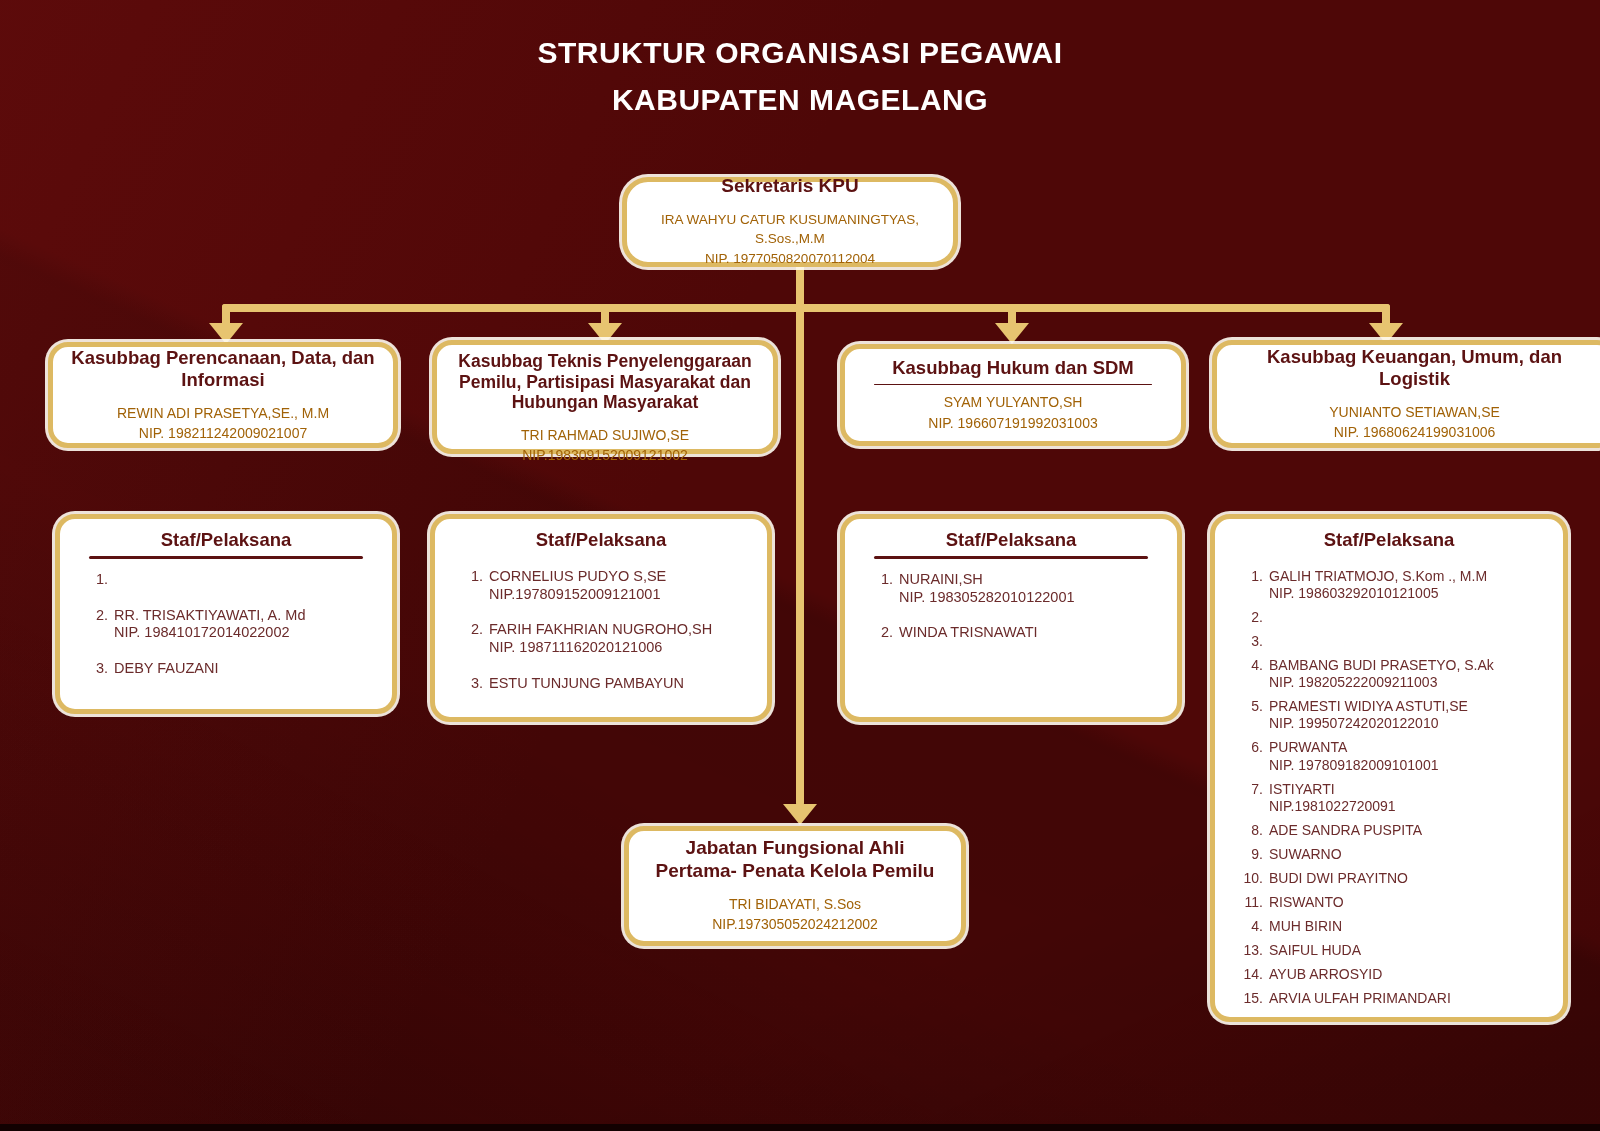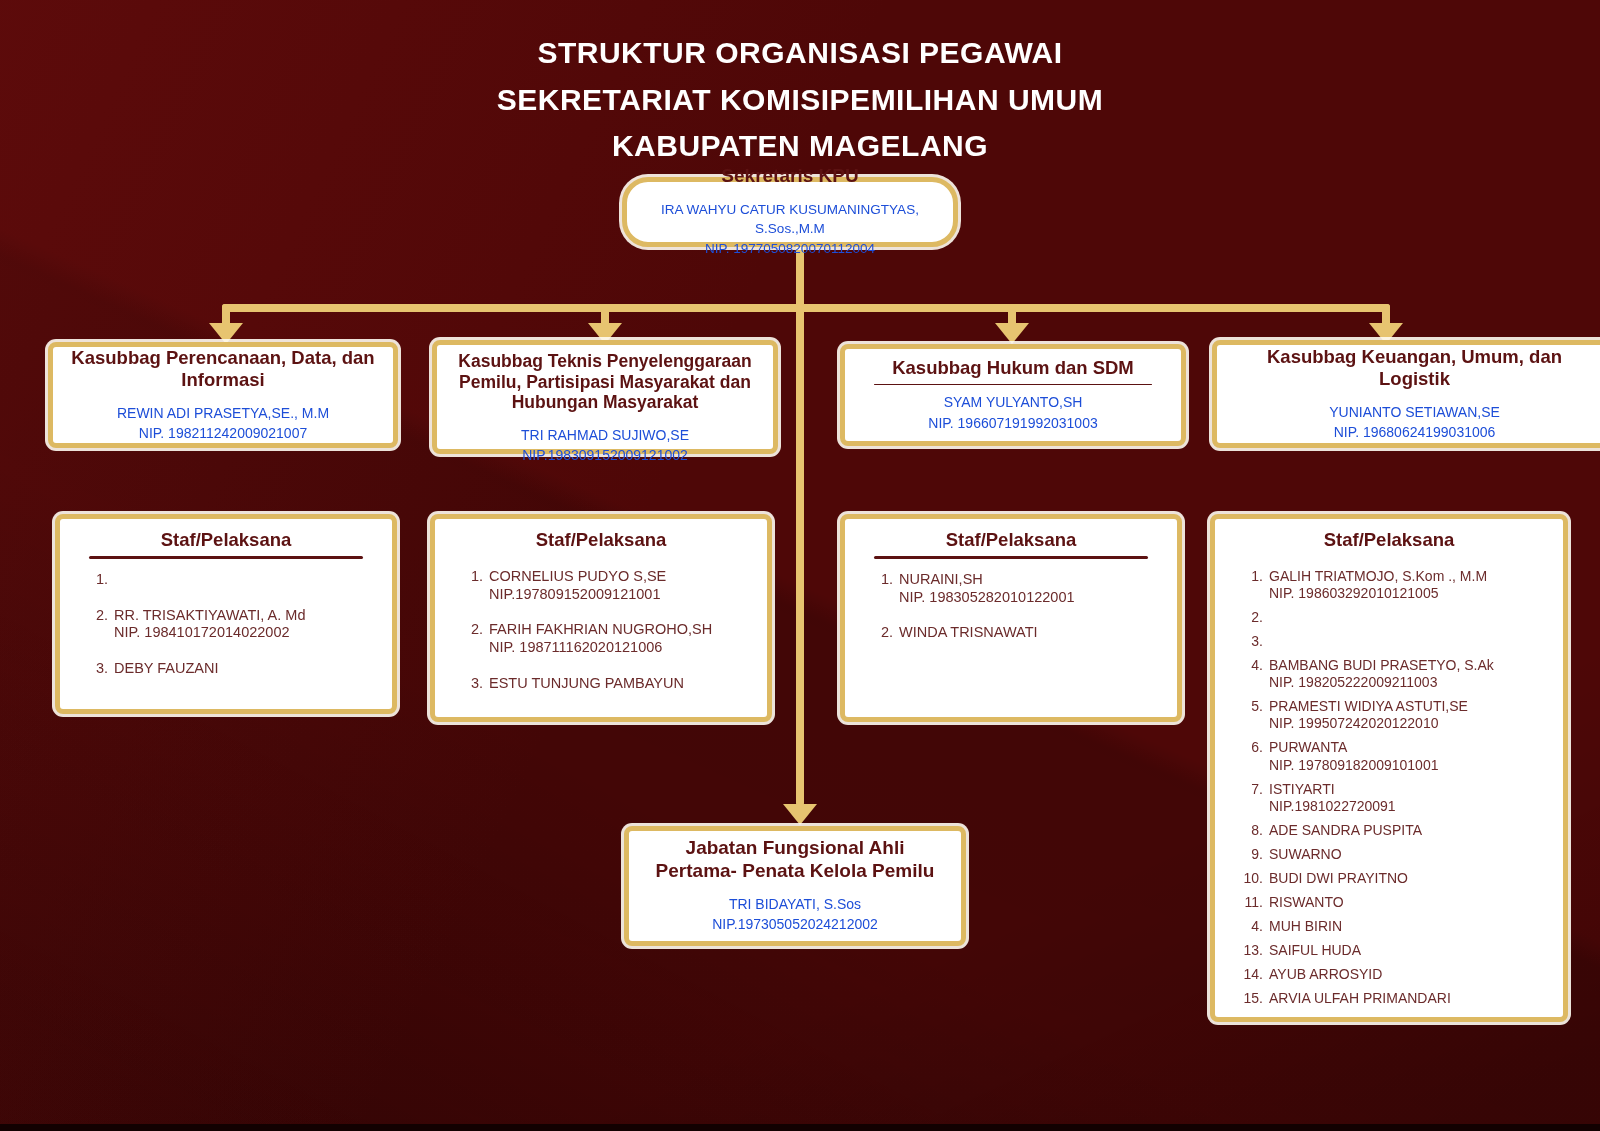--- a/index.html
+++ b/index.html
@@ -20,35 +20,35 @@
   }
   
   .main-title{
     position:absolute;left:0;top:30px;width:1600px;
     text-align:center;color:#ffffff;font-weight:bold;
     font-size:30px;line-height:1.55;letter-spacing:0.5px;
   }
   
   .node{
     position:absolute;background:#ffffff;
-    border:5px solid #ddb962;border-radius:8px;
+    border:5px solid #ddb962;border-radius:20px;
     box-shadow:0 0 0 3px rgba(255,252,242,0.9);
     display:flex;flex-direction:column;justify-content:center;
     box-sizing:border-box;padding:8px 14px;
   }
   .node-title{
     text-align:center;font-weight:bold;color:#5c1212;
     font-size:18.5px;line-height:1.18;
   }
   .node-rule{
     height:3px;background:#5c1212;border-radius:2px;
     margin:5px auto 7px auto;width:90%;
   }
   .node-name,.node-nip{
-    text-align:center;color:#1d4ed8;font-size:14px;line-height:1.45;
+    text-align:center;color:#a16207;font-size:14px;line-height:1.45;
   }
   
   .staff{justify-content:flex-start;padding-top:10px;}
   .staff .node-rule{margin-bottom:12px;}
   .member{
     display:grid;grid-template-columns:34px 1fr;column-gap:6px;
     color:#6b2b2b;font-size:14.5px;line-height:1.22;
     margin-bottom:18px;
   }
   .member .num{text-align:right;}
@@ -65,21 +65,20 @@
     border-top:21px solid #e7c470;
   }
 </style>
 </head>
 <body>
 
 <div class="canvas">
 
   <div class="main-title">
     <div>STRUKTUR ORGANISASI PEGAWAI</div>
-    <div>SEKRETARIAT KOMISIPEMILIHAN UMUM</div>
     <div>KABUPATEN MAGELANG</div>
   </div>
 
   <div class="line" style="left:796px;top:244px;width:8px;height:66px;"></div>
   <div class="line" style="left:222px;top:304px;width:1168px;height:8px;"></div>
 
   <div class="line" style="left:222px;top:304px;width:8px;height:22px;"></div>
   <div class="arrowhead" style="left:209px;top:323px;"></div>
 
   <div class="line" style="left:601px;top:304px;width:8px;height:22px;"></div>
@@ -87,21 +86,21 @@
 
   <div class="line" style="left:1008px;top:304px;width:8px;height:22px;"></div>
   <div class="arrowhead" style="left:995px;top:323px;"></div>
 
   <div class="line" style="left:1382px;top:304px;width:8px;height:22px;"></div>
   <div class="arrowhead" style="left:1369px;top:323px;"></div>
 
   <div class="line" style="left:796px;top:304px;width:8px;height:502px;"></div>
   <div class="arrowhead" style="left:783px;top:804px;"></div>
 
-  <div class="node" style="left:622px;top:177px;width:336px;height:70px;border-radius:26px;padding:4px 18px;">
+  <div class="node" style="left:622px;top:177px;width:336px;height:90px;border-radius:26px;padding:4px 18px;">
     <div class="node-title" style="font-size:19px;">Sekretaris KPU</div>
     <div class="node-rule"></div>
     <div class="node-name" style="font-size:13.5px;">IRA WAHYU CATUR KUSUMANINGTYAS, S.Sos.,M.M</div>
     <div class="node-nip" style="font-size:13.5px;">NIP. 1977050820070112004</div>
   </div>
 
   <div class="node" style="left:48px;top:342px;width:350px;height:106px;">
     <div class="node-title">Kasubbag Perencanaan, Data, dan Informasi</div>
     <div class="node-rule"></div>
     <div class="node-name">REWIN ADI PRASETYA,SE., M.M</div>

